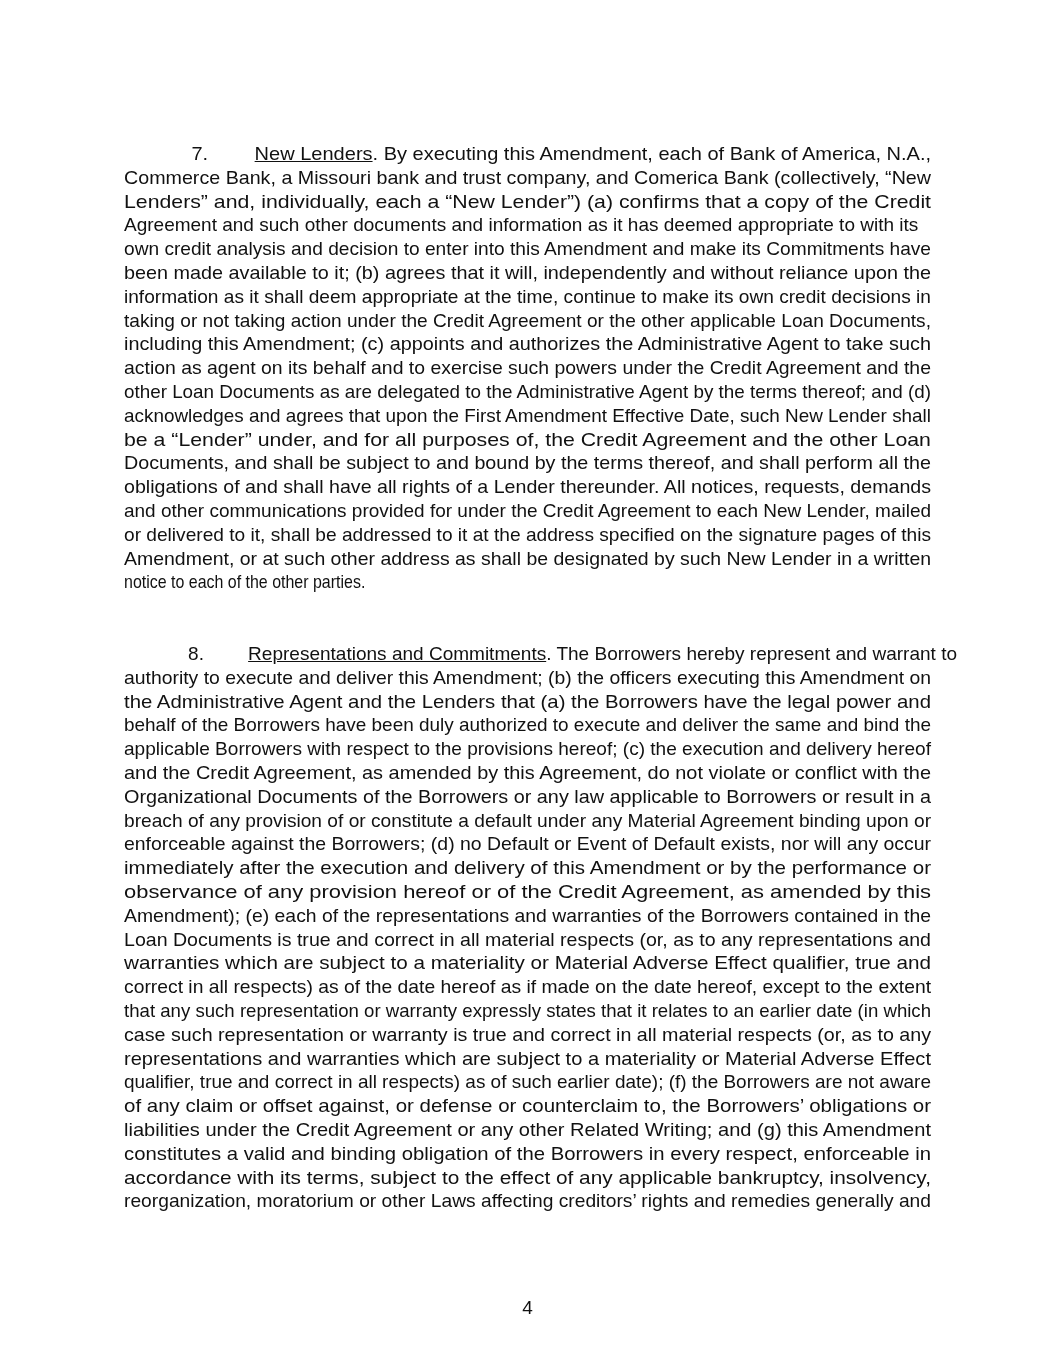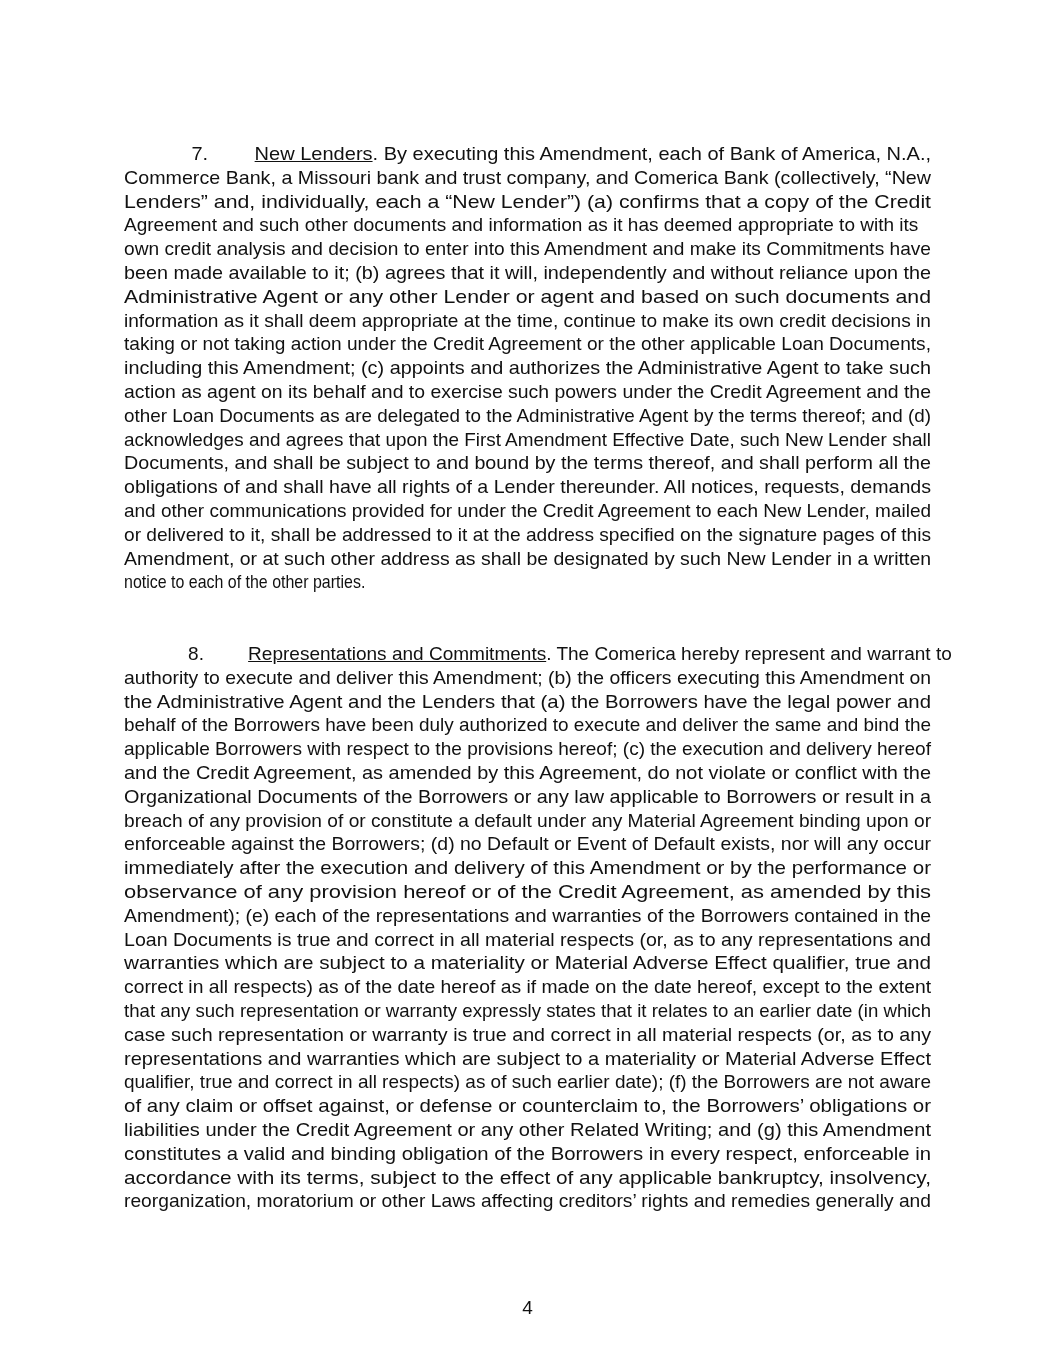--- a/index.html
+++ b/index.html
@@ -66,37 +66,37 @@
 
 <div class="page">
 
   <div class="text-block" id="sec7" style="top:126px;">
     <span class="line first"><span class="inner" style="transform: scaleX(1.0534);"><span class="num">7.</span><span class="heading">New Lenders</span><span>.  By executing this Amendment, each of Bank of America, N.A.,</span></span></span>
   <span class="line"><span class="inner" style="transform: scaleX(1.0351);">Commerce Bank, a Missouri bank and trust company, and Comerica Bank (collectively, “New</span></span>
       <span class="line"><span class="inner" style="transform: scaleX(1.1194);">Lenders” and, individually, each a “New Lender”) (a) confirms that a copy of the Credit</span></span>
       <span class="line"><span class="inner" style="transform: scaleX(1.0001);">Agreement and such other documents and information as it has deemed appropriate to with its</span></span>
       <span class="line"><span class="inner" style="transform: scaleX(1.0068);">own credit analysis and decision to enter into this Amendment and make its Commitments have</span></span>
       <span class="line"><span class="inner" style="transform: scaleX(1.0423);">been made available to it; (b) agrees that it will, independently and without reliance upon the</span></span>
-      <span class="line"><span class="inner" style="transform: scaleX(1.1203);">Administrative Agent or any other Lender or agent and based on such documents and</span></span>
       <span class="line"><span class="inner" style="transform: scaleX(1.0054);">information as it shall deem appropriate at the time, continue to make its own credit decisions in</span></span>
       <span class="line"><span class="inner" style="transform: scaleX(1.0053);">taking or not taking action under the Credit Agreement or the other applicable Loan Documents,</span></span>
       <span class="line"><span class="inner" style="transform: scaleX(1.0438);">including this Amendment; (c) appoints and authorizes the Administrative Agent to take such</span></span>
       <span class="line"><span class="inner" style="transform: scaleX(1.0214);">action as agent on its behalf and to exercise such powers under the Credit Agreement and the</span></span>
       <span class="line"><span class="inner" style="transform: scaleX(0.991);">other Loan Documents as are delegated to the Administrative Agent by the terms thereof; and (d)</span></span>
       <span class="line"><span class="inner" style="transform: scaleX(0.994);">acknowledges and agrees that upon the First Amendment Effective Date, such New Lender shall</span></span>
+      <span class="line"><span class="inner" style="transform: scaleX(1.1202);">be a “Lender” under, and for all purposes of, the Credit Agreement and the other Loan</span></span>
       <span class="line"><span class="inner" style="transform: scaleX(1.0367);">Documents, and shall be subject to and bound by the terms thereof, and shall perform all the</span></span>
       <span class="line"><span class="inner" style="transform: scaleX(1.0325);">obligations of and shall have all rights of a Lender thereunder.  All notices, requests, demands</span></span>
       <span class="line"><span class="inner" style="transform: scaleX(0.9988);">and other communications provided for under the Credit Agreement to each New Lender, mailed</span></span>
       <span class="line"><span class="inner" style="transform: scaleX(1.0067);">or delivered to it, shall be addressed to it at the address specified on the signature pages of this</span></span>
       <span class="line"><span class="inner" style="transform: scaleX(1.0243);">Amendment, or at such other address as shall be designated by such New Lender in a written</span></span>
       <span class="line"><span class="inner" style="transform: scaleX(0.84);">notice to each of the other parties.</span></span>
     </div>
 
   <div class="text-block" id="sec8" style="top:626px;">
-    <span class="line first"><span class="inner" style="transform: scaleX(1.0009);"><span class="num">8.</span><span class="heading">Representations and Commitments</span><span>.  The Comerica hereby represent and warrant to</span></span></span>
+    <span class="line first"><span class="inner" style="transform: scaleX(1.0009);"><span class="num">8.</span><span class="heading">Representations and Commitments</span><span>.  The Borrowers hereby represent and warrant to</span></span></span>
   <span class="line"><span class="inner" style="transform: scaleX(1.0192);">authority to execute and deliver this Amendment; (b) the officers executing this Amendment on</span></span>
       <span class="line"><span class="inner" style="transform: scaleX(1.0716);">the Administrative Agent and the Lenders that (a) the Borrowers have the legal power and</span></span>
       <span class="line"><span class="inner" style="transform: scaleX(0.9974);">behalf of the Borrowers have been duly authorized to execute and deliver the same and bind the</span></span>
       <span class="line"><span class="inner" style="transform: scaleX(1.0028);">applicable Borrowers with respect to the provisions hereof; (c) the execution and delivery hereof</span></span>
       <span class="line"><span class="inner" style="transform: scaleX(1.0481);">and the Credit Agreement, as amended by this Agreement, do not violate or conflict with the</span></span>
       <span class="line"><span class="inner" style="transform: scaleX(1.0425);">Organizational Documents of the Borrowers or any law applicable to Borrowers or result in a</span></span>
       <span class="line"><span class="inner" style="transform: scaleX(1.008);">breach of any provision of or constitute a default under any Material Agreement binding upon or</span></span>
       <span class="line"><span class="inner" style="transform: scaleX(1.023);">enforceable against the Borrowers; (d) no Default or Event of Default exists, nor will any occur</span></span>
       <span class="line"><span class="inner" style="transform: scaleX(1.0808);">immediately after the execution and delivery of this Amendment or by the performance or</span></span>
       <span class="line"><span class="inner" style="transform: scaleX(1.1542);">observance of any provision hereof or of the Credit Agreement, as amended by this</span></span>

